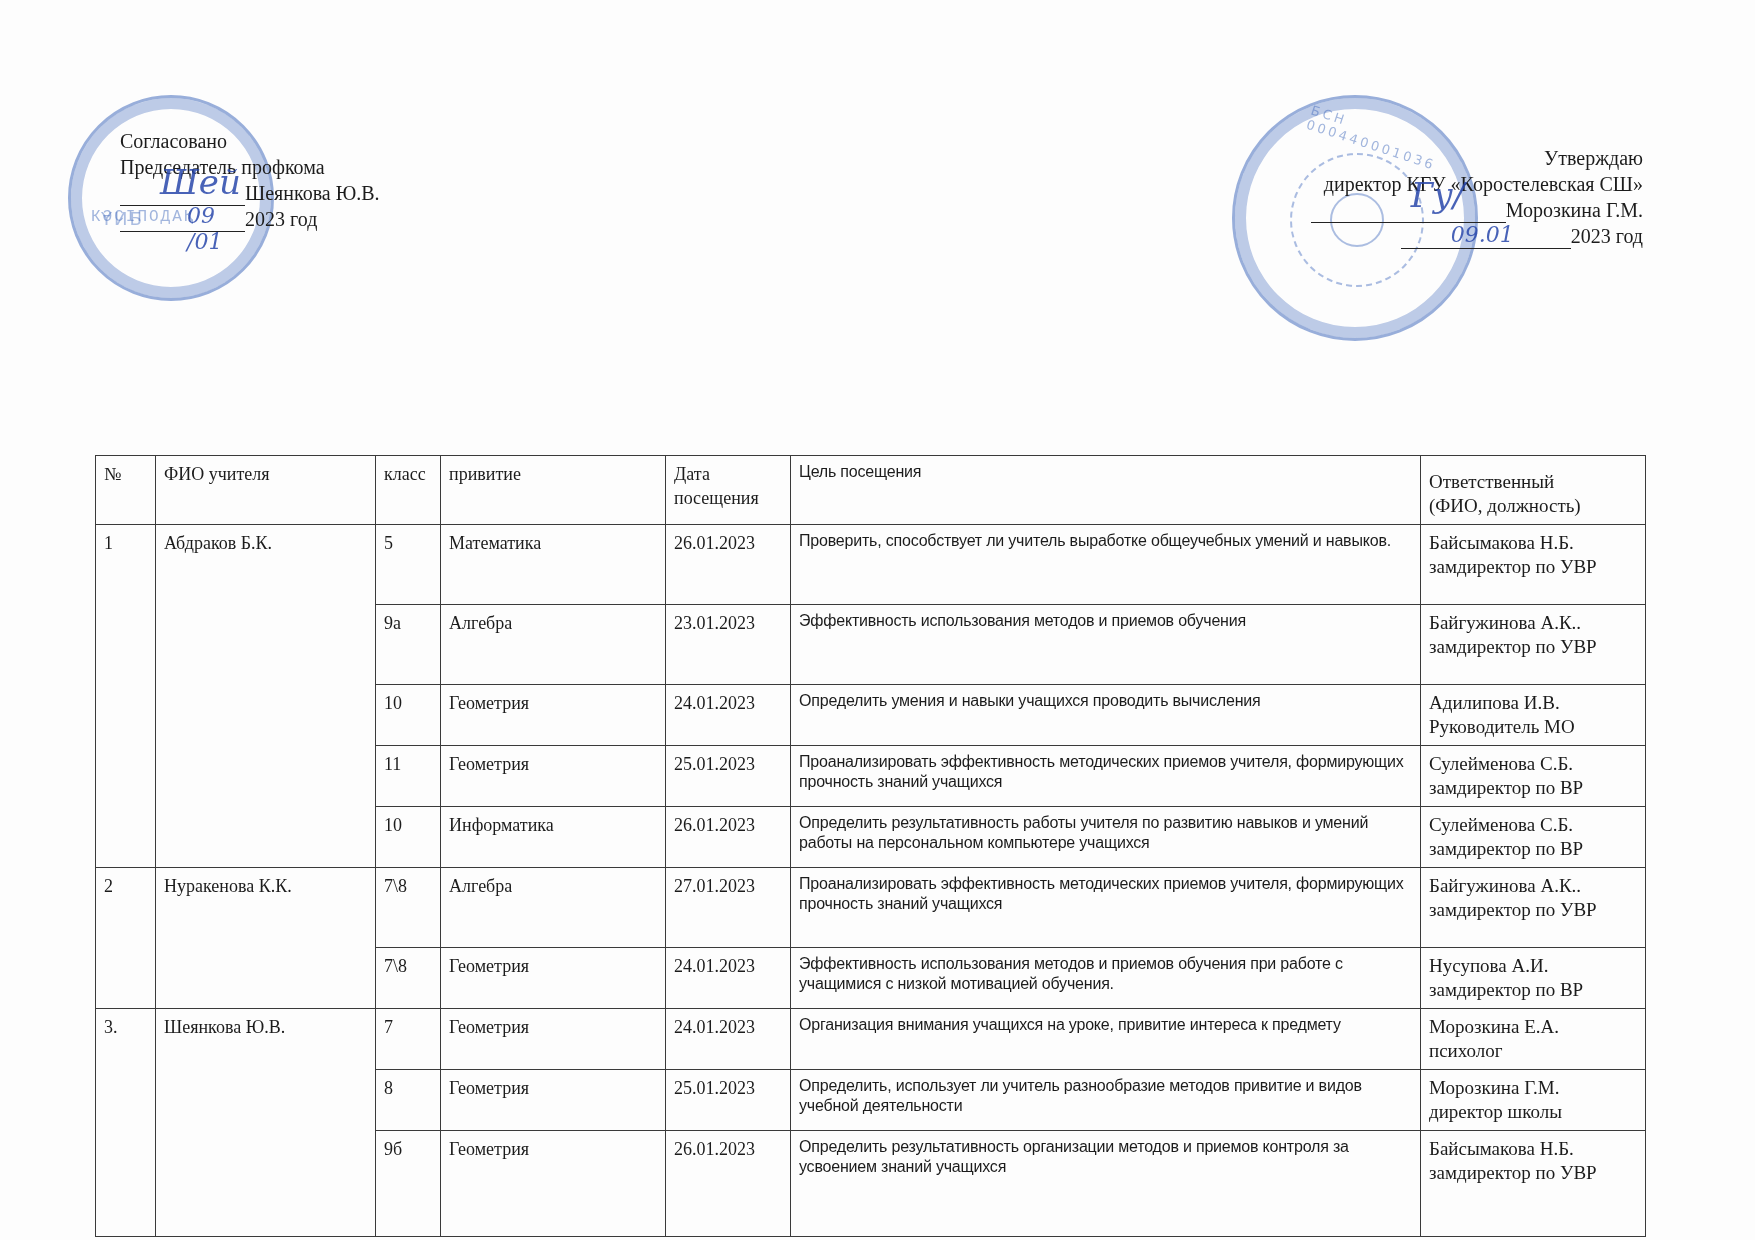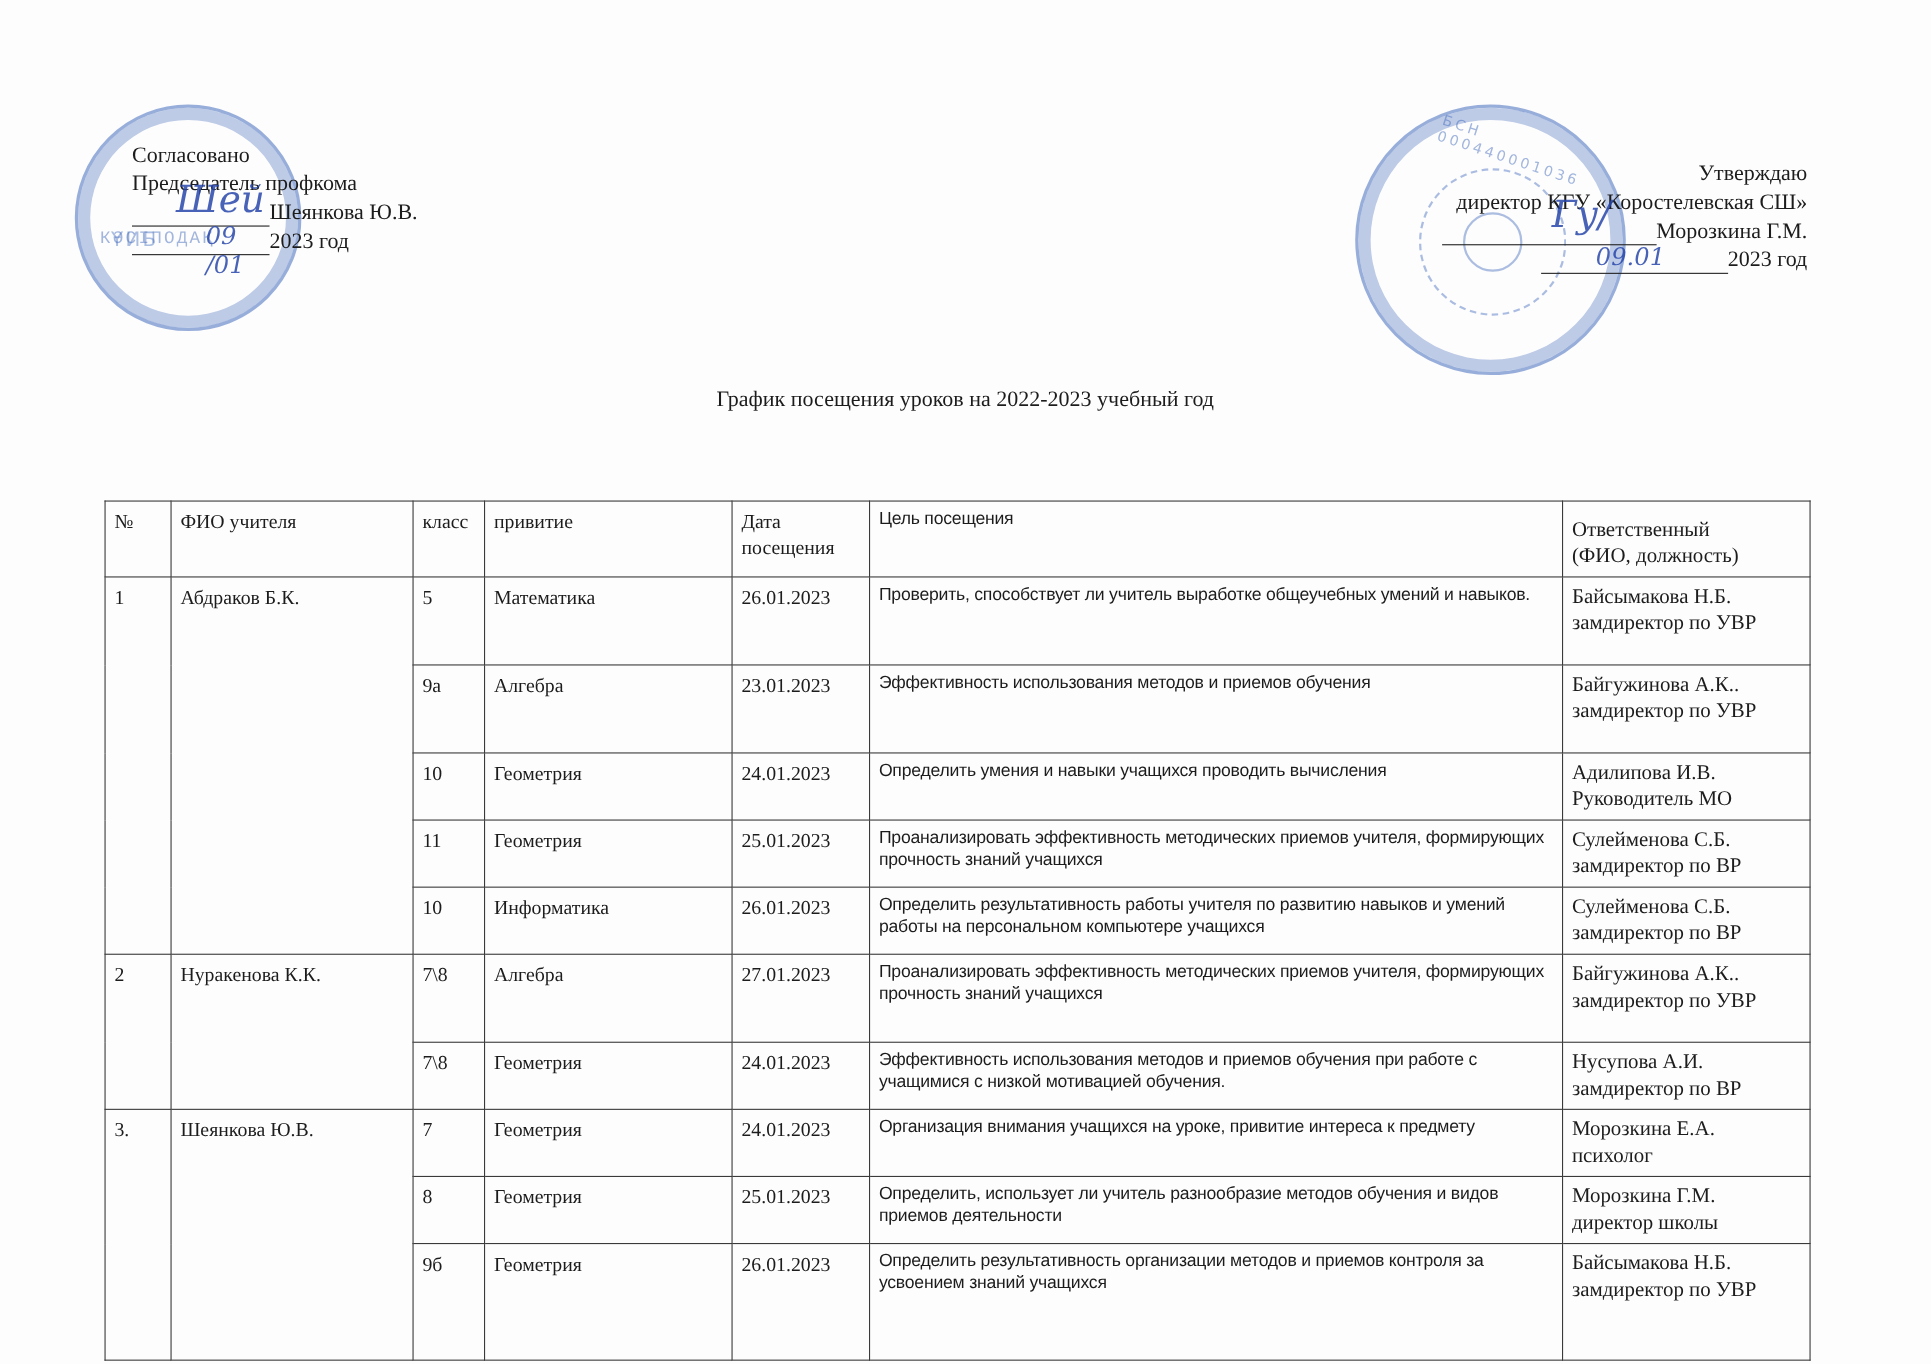--- a/index.html
+++ b/index.html
@@ -101,21 +101,20 @@
     </span><span>Морозкина Г.М.</span>
   </div>
   <div>
     <span class="uline" style="width:170px;height:22px;position:relative;">
       <span class="sig" style="left:50px;top:-4px;font-size:22px;">09.01</span>
     </span><span>2023 год</span>
   </div>
 </div>
 
 <div class="title">
-  <div>График посещения уроков на 2022-2023 учебный год</div>
 </div>
 
 <table class="schedule">
   <colgroup>
     <col class="c-num">
       <col class="c-name">
       <col class="c-class">
       <col class="c-subj">
     <col class="c-date">
       <col class="c-goal">
@@ -225,21 +224,21 @@
       <td class="goal">Организация внимания учащихся на уроке, привитие интереса к предмету</td>
       <td class="resp">
           <div>Морозкина Е.А.</div>
           <div>психолог</div>
         </td>
     </tr>
     <tr style="height:53px;">
       <td>8</td>
       <td>Геометрия</td>
       <td>25.01.2023</td>
-      <td class="goal">Определить, использует ли учитель разнообразие методов обучения и видов приемов деятельности</td>
+      <td class="goal">Определить, использует ли учитель разнообразие методов привитие и видов учебной деятельности</td>
       <td class="resp">
           <div>Морозкина Г.М.</div>
           <div>директор школы</div>
         </td>
     </tr>
     <tr style="height:106px;">
       <td>9б</td>
       <td>Геометрия</td>
       <td>26.01.2023</td>
       <td class="goal">Определить результативность организации методов и приемов контроля за усвоением знаний учащихся</td>

